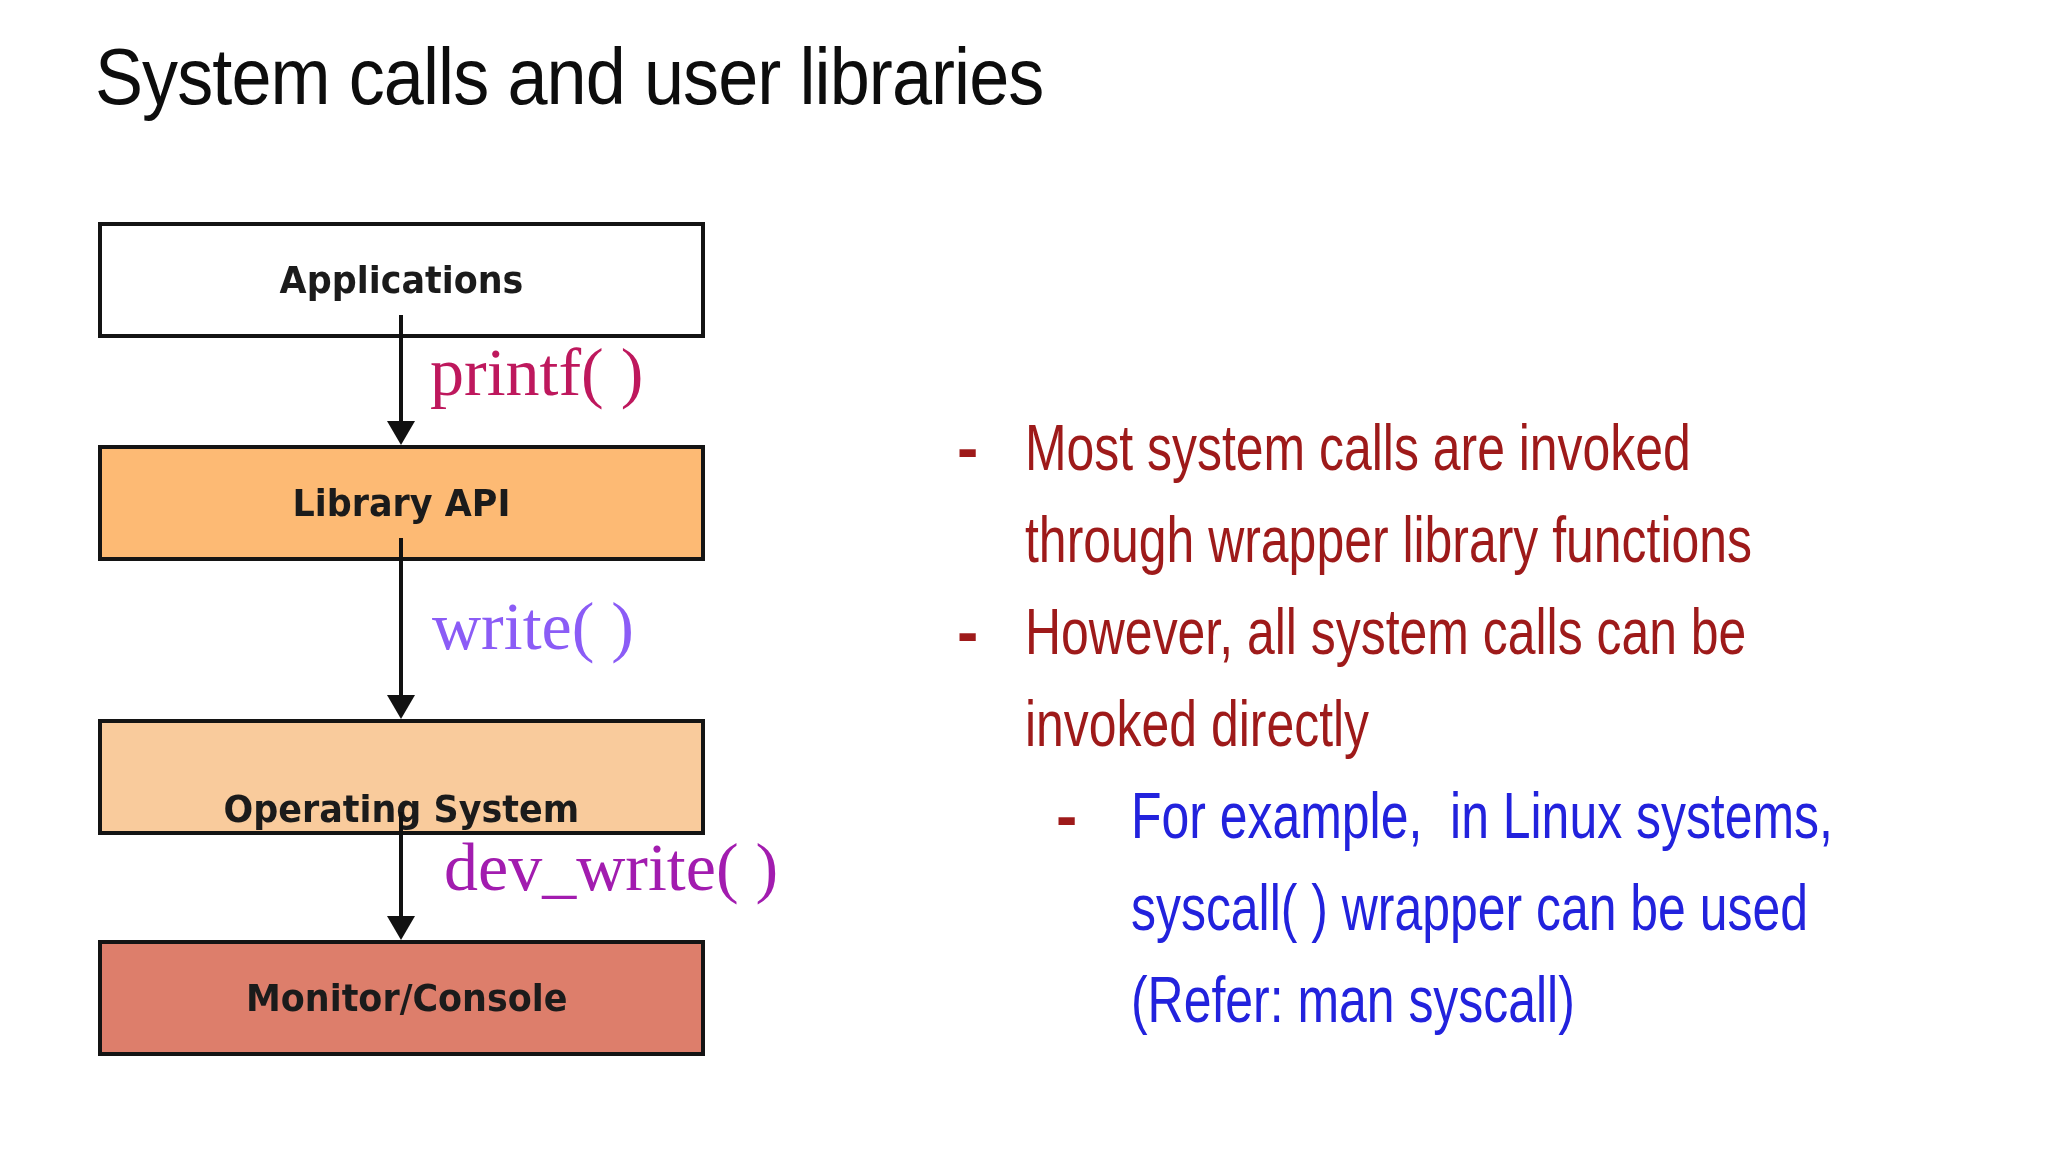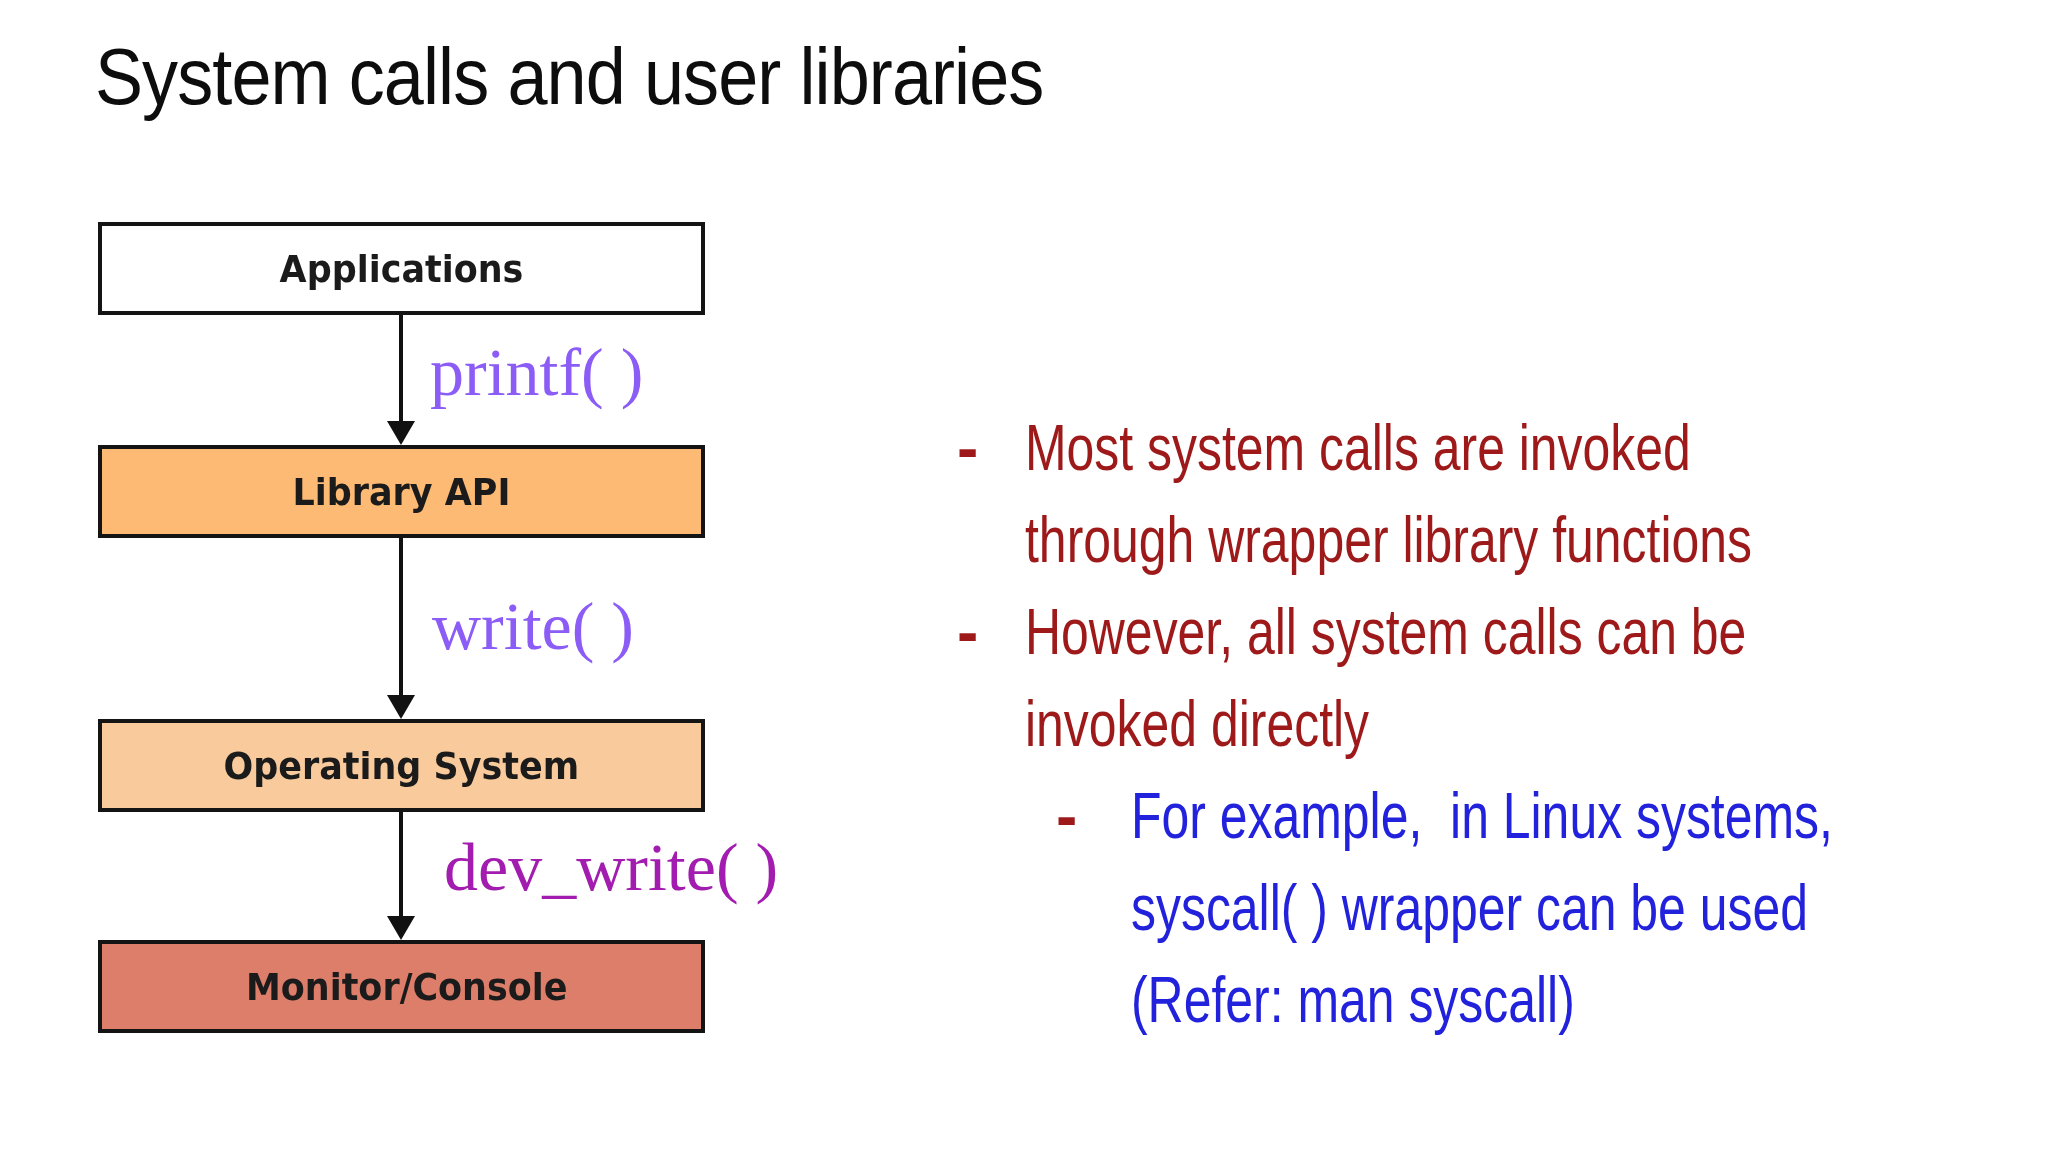--- a/index.html
+++ b/index.html
@@ -11,32 +11,32 @@
   
   .slide-title{
     position:absolute;left:95px;top:30px;
     font-size:80px;line-height:94px;color:#0d0d0d;
     white-space:nowrap;letter-spacing:-1px;
     transform:scaleX(.90);transform-origin:left top;
   }
 
   
   .dbox{
-    position:absolute;left:98px;width:607px;height:93px;
+    position:absolute;left:98px;width:607px;height:116px;
     border:4px solid #141414;box-sizing:border-box;
     display:flex;align-items:center;justify-content:center;
   }
   .dbox-label{
     font-family:"DejaVu Sans","Liberation Sans",sans-serif;
     font-weight:bold;font-size:38px;color:#1b1b1b;white-space:nowrap;
     transform:scaleX(.92);transform-origin:center;
   }
   .box-applications{top:222px;}
   .box-library{top:445px;}
-  .box-os{top:719px;}
+  .box-os{top:719px;align-items:flex-end;}
   .box-monitor{top:940px;}
 
   
   .arrow-line{position:absolute;left:399px;width:4px;background:#111;}
   .arrow-head{
     position:absolute;left:387px;width:0;height:0;
     border-left:14px solid transparent;border-right:14px solid transparent;
     border-top:24px solid #111;
   }
   .a1-line{top:315px;height:108px;} .a1-head{top:421px;}
@@ -75,21 +75,21 @@
 
   <div class="slide-title">System calls and user libraries</div>
 
   <div class="dbox box-applications" style="background: rgb(255, 255, 255);">
     <span class="dbox-label">Applications</span>
   </div>
 
   <div class="arrow-line a1-line"></div>
   <div class="arrow-head a1-head"></div>
 
-  <div class="call-label call-printf" style="color: #8b5cf6;">printf( )</div>
+  <div class="call-label call-printf" style="color: #be185d;">printf( )</div>
 
   <div class="dbox box-library" style="background: #fdba74;">
     <span class="dbox-label">Library API</span>
   </div>
 
   <div class="arrow-line a2-line"></div>
   <div class="arrow-head a2-head"></div>
 
   <div class="call-label call-write" style="color: #8b5cf6;">write( )</div>
 

